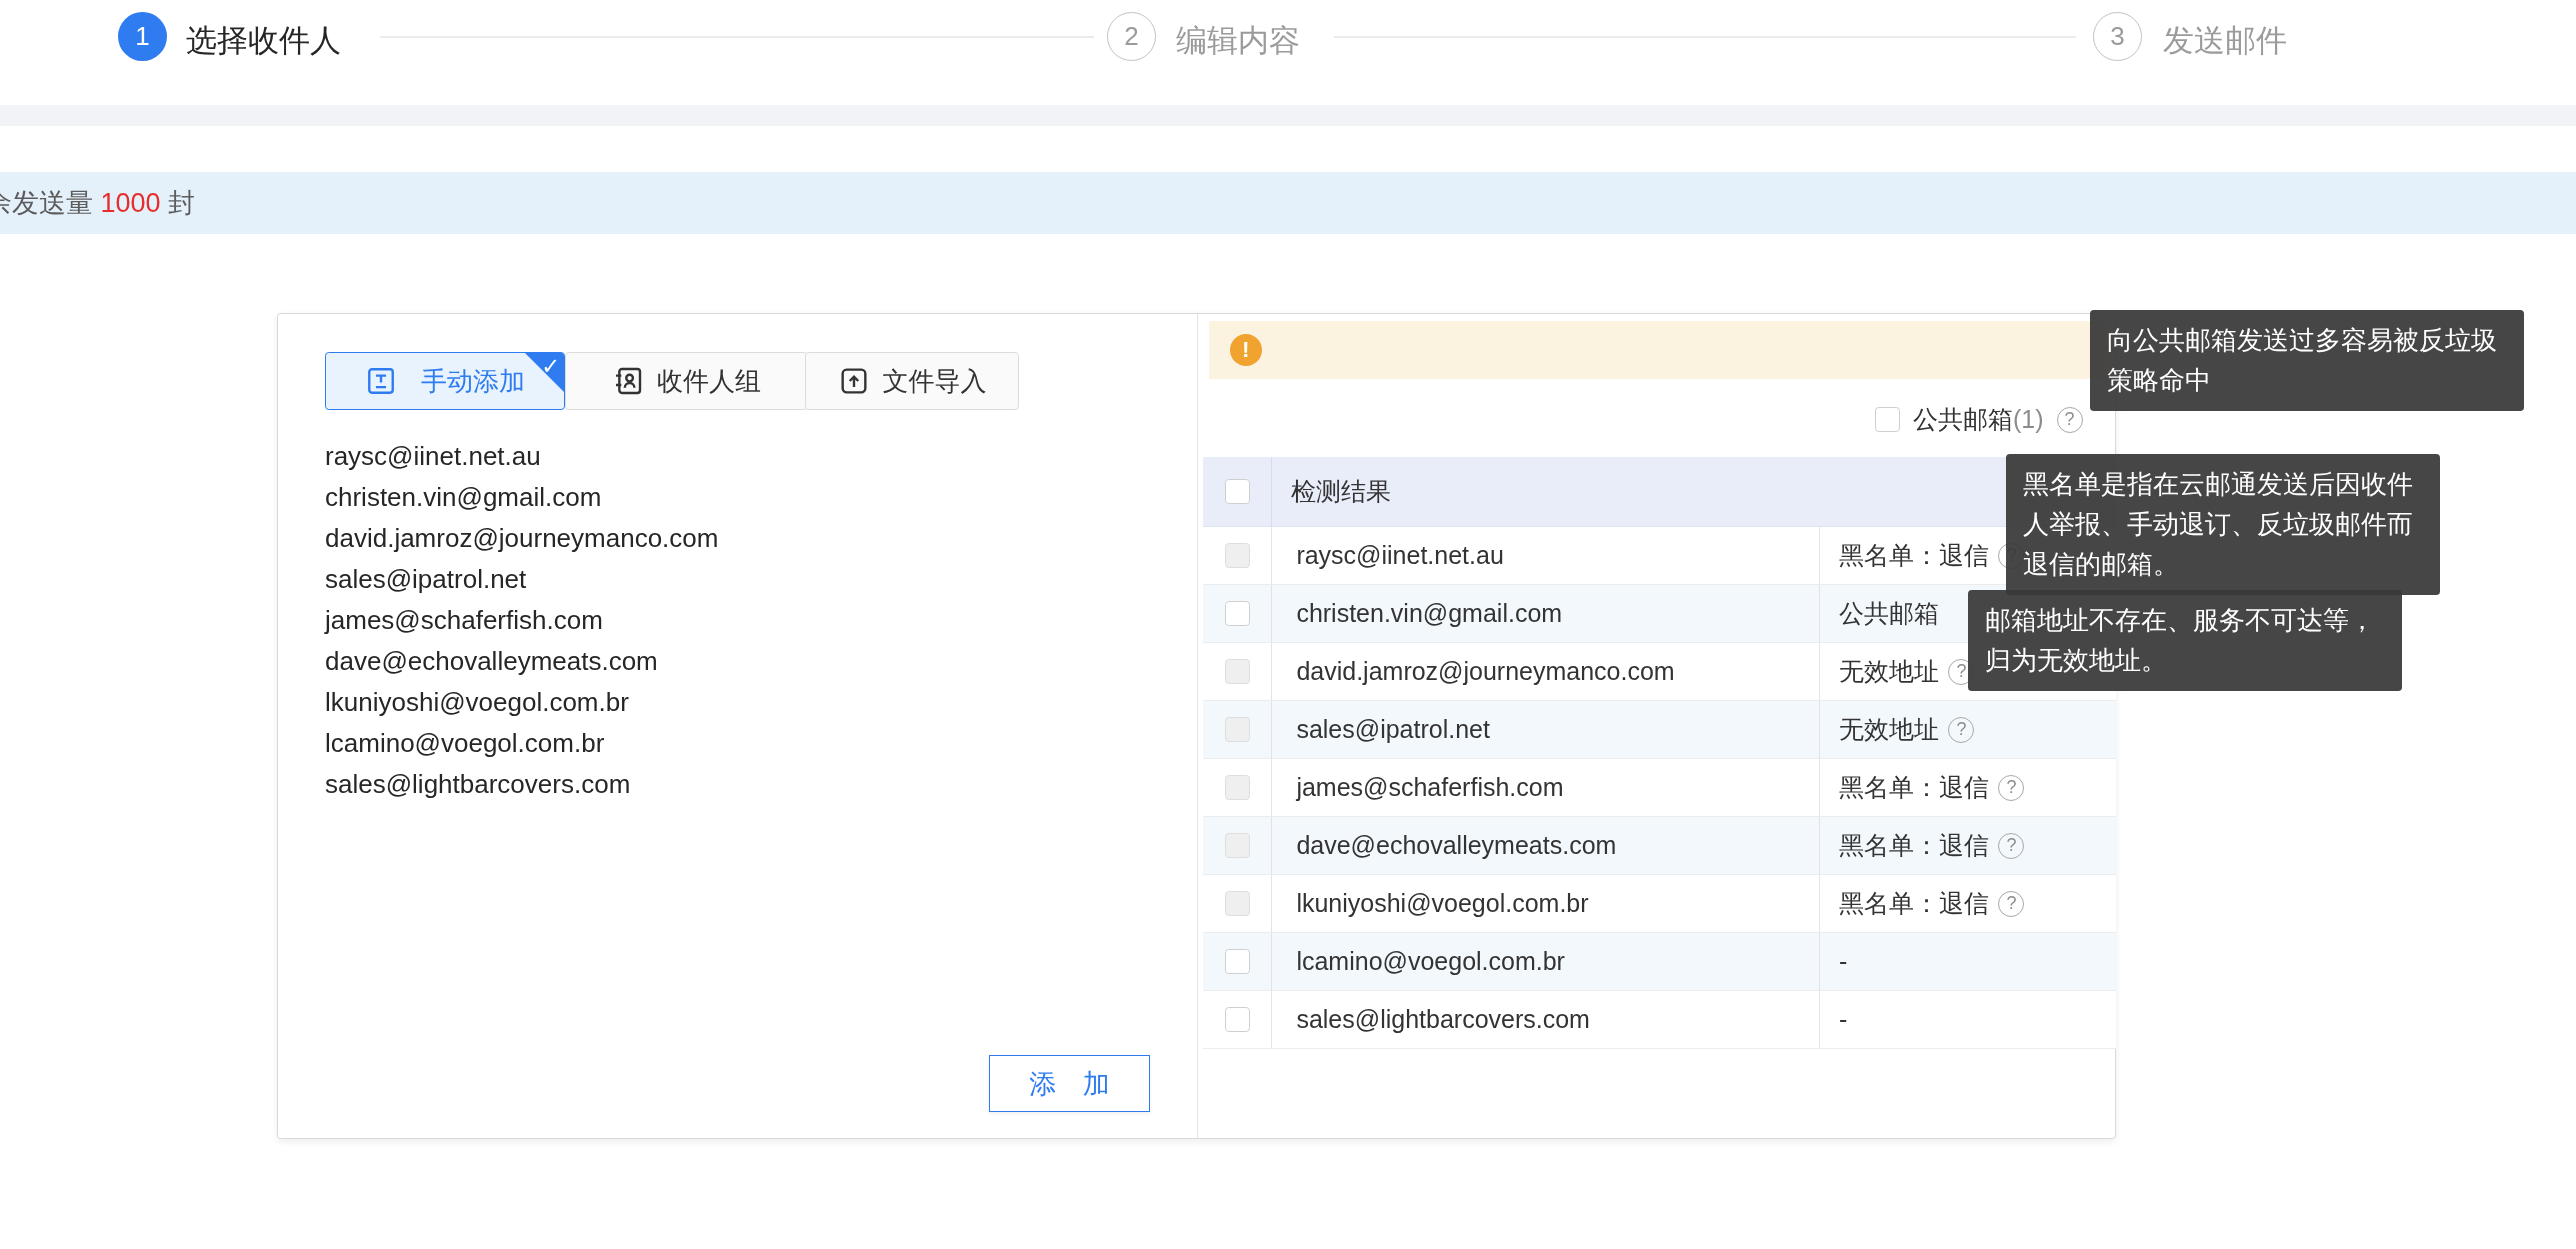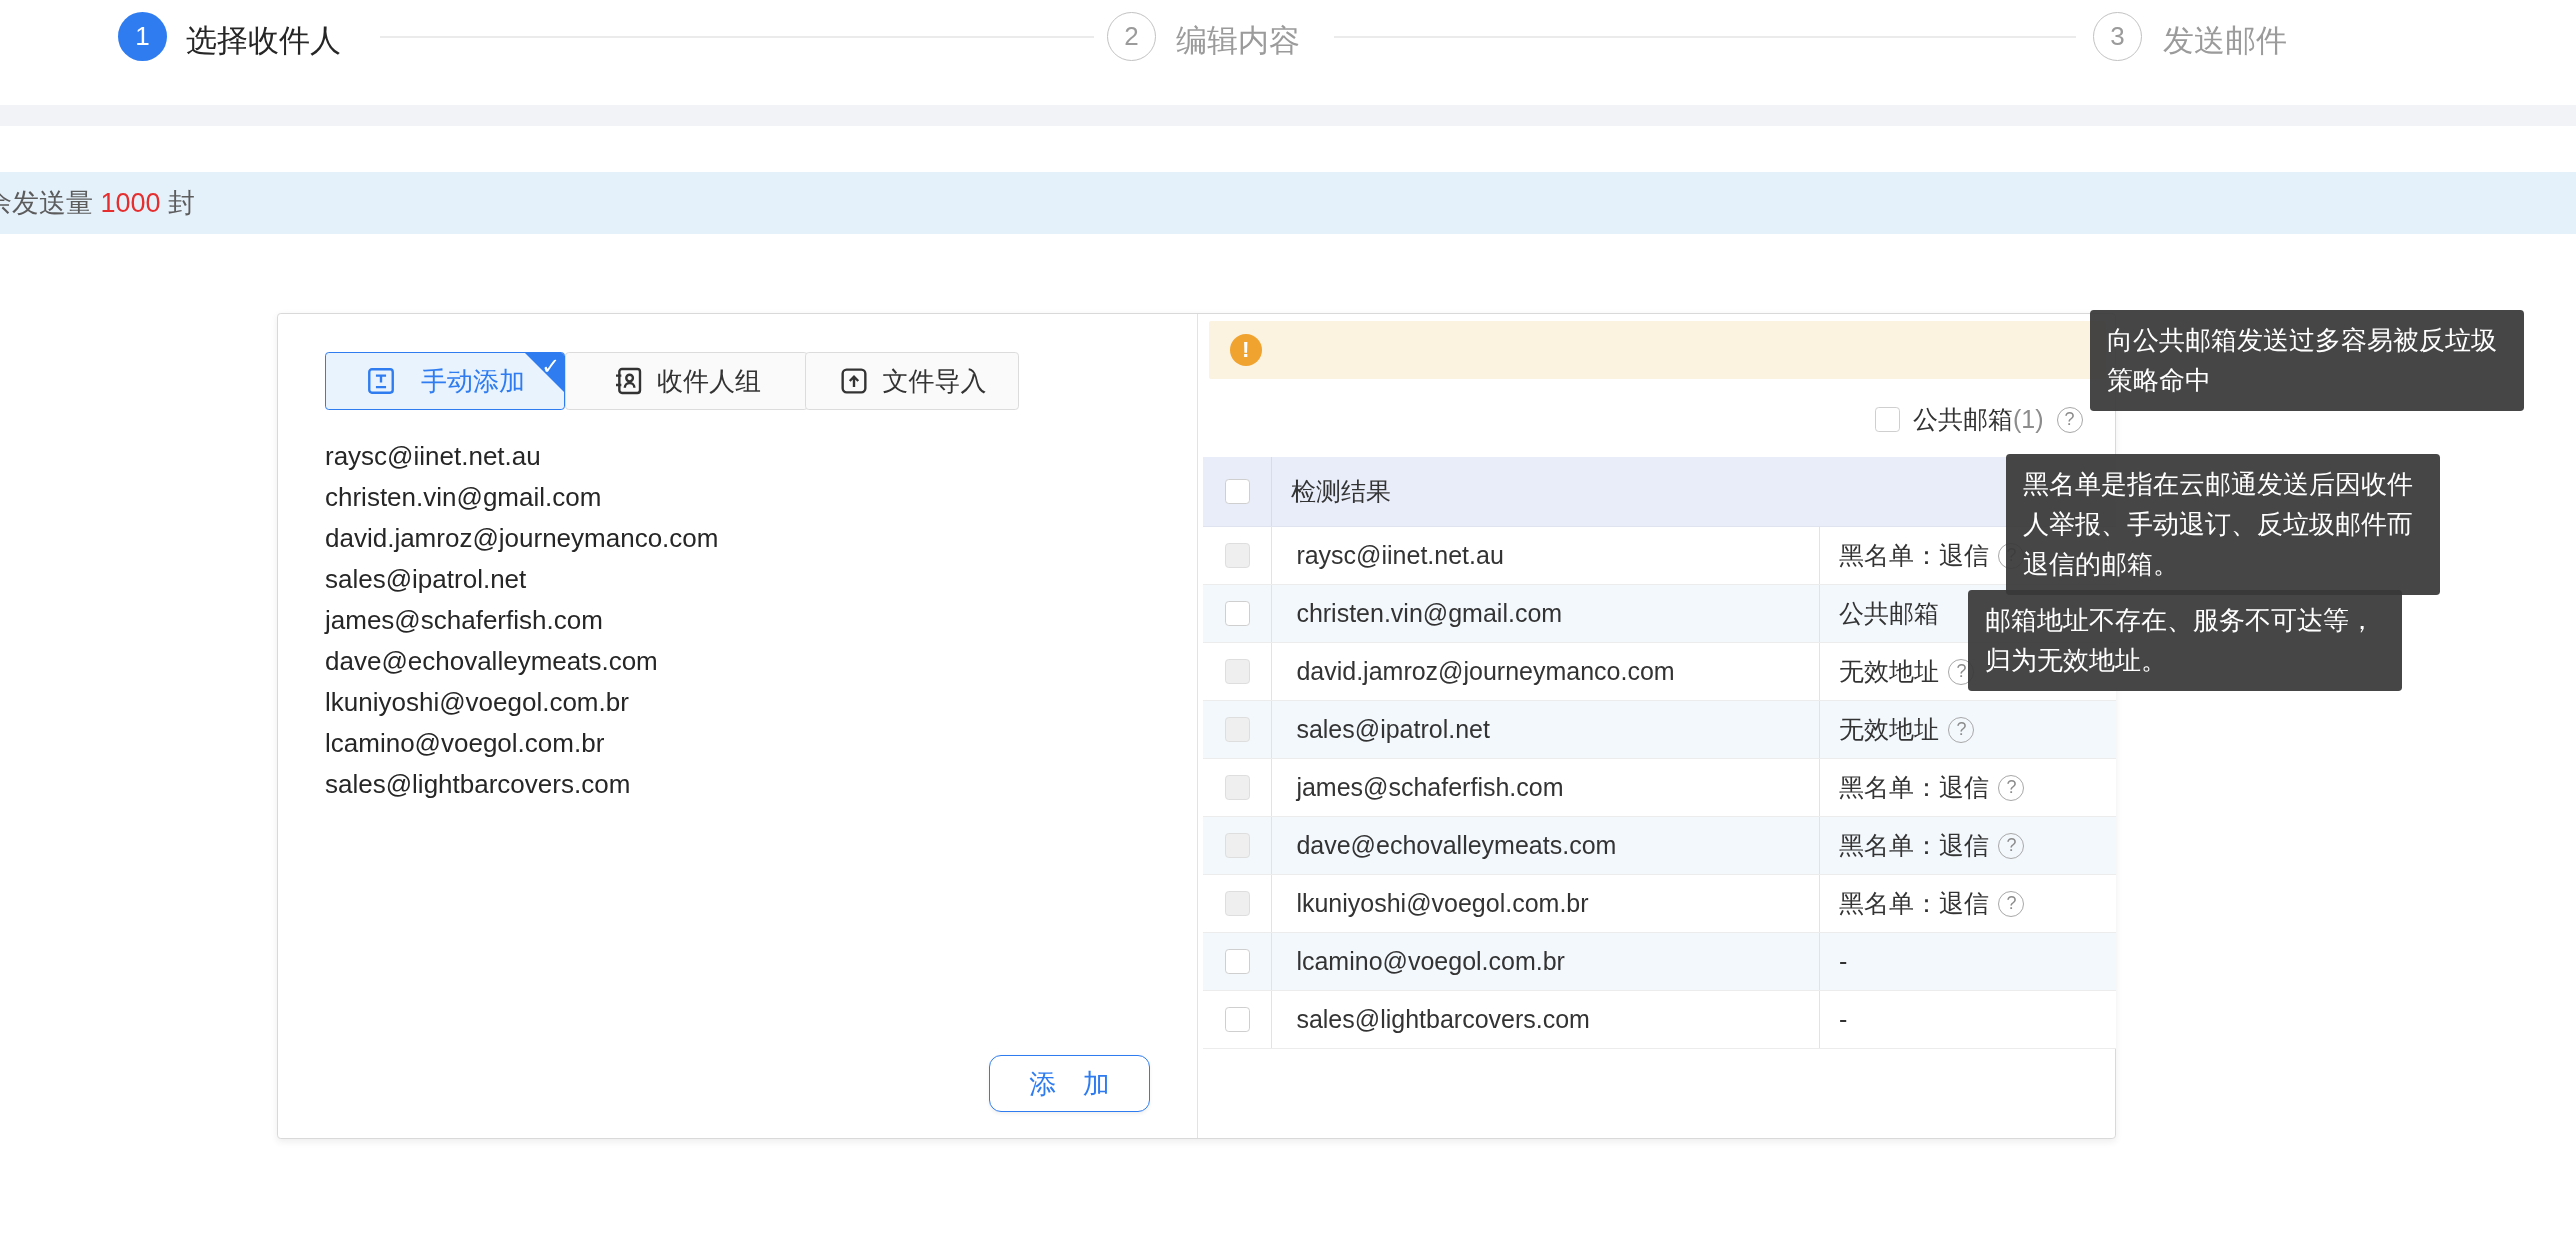--- a/index.html
+++ b/index.html
@@ -40,21 +40,21 @@
   .corner-flag { position:absolute; top:-1.9px; right:-1.9px; width:0; height:0;
                  border-top:43px solid #2e7cf0; border-left:43px solid transparent; }
   .corner-check { position:absolute; top:0px; right:3.8px; color:#fff; font-size:22.5px; }
 
   
   .recipient-area { position:absolute; left:47px; top:122px; width:827px; height:582px; font-size:26px;
                     line-height:41px; color:#262626; }
 
   
   .add-btn { position:absolute; left:711px; top:741px; width:161px; height:57px; background:#fff;
-             border:1.9px solid #2e7cf0; border-radius:12px; color:#2e7cf0; font-size:27px;
+             border:1.9px solid #2e7cf0; border-radius:0; color:#2e7cf0; font-size:27px;
              display:flex; align-items:center; justify-content:center; letter-spacing:9.4px;
              text-indent:9.4px; cursor:pointer; box-shadow:0 1.9px 3.8px rgba(0,0,0,0.06); }
 
   
   .warning-bar { position:absolute; left:931px; top:6.6px; width:897px; height:58px; background:#fbf2e0;
                  border-radius:1.9px; display:flex; align-items:center; padding-left:20.7px; }
   .warning-icon { width:32px; height:32px; border-radius:50%; background:#f0a32f; color:#fff;
                   display:flex; align-items:center; justify-content:center; font-size:22.5px; font-weight:bold; }
   .warning-text { margin-left:15px; font-size:25px; color:#6f5a33; }
   .warning-count { color:#e62e2e; padding:0 5.6px; }

